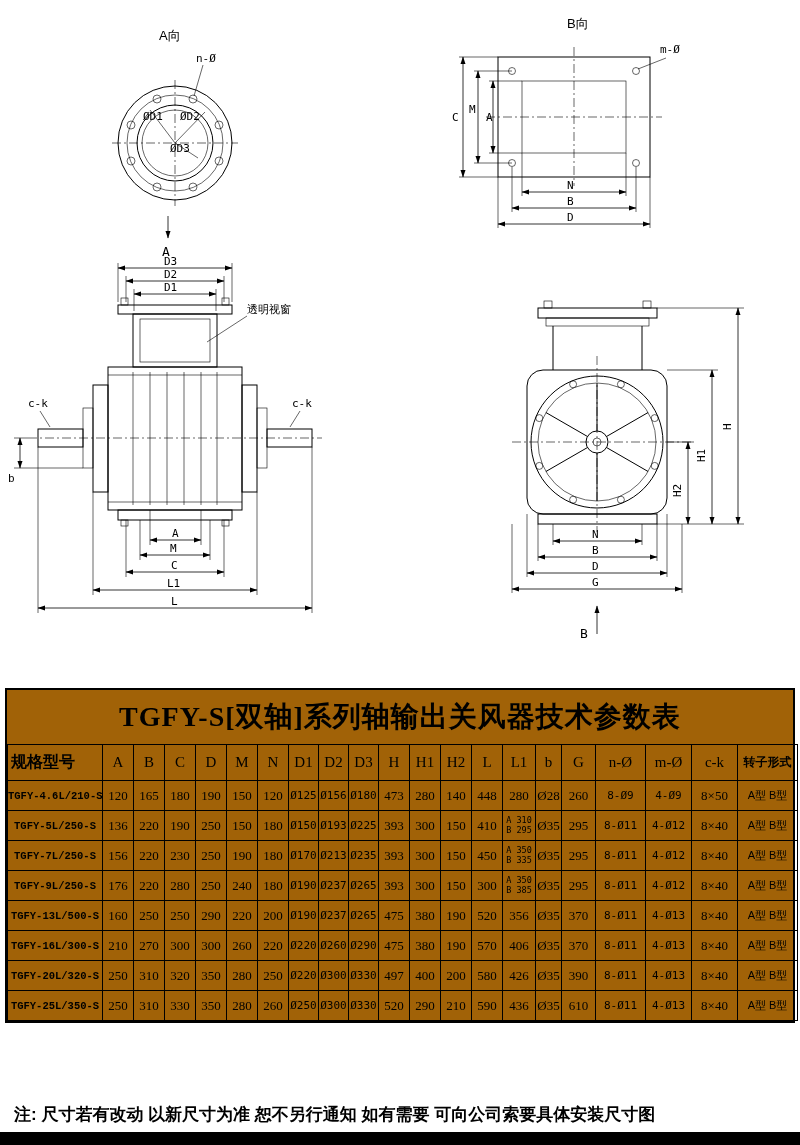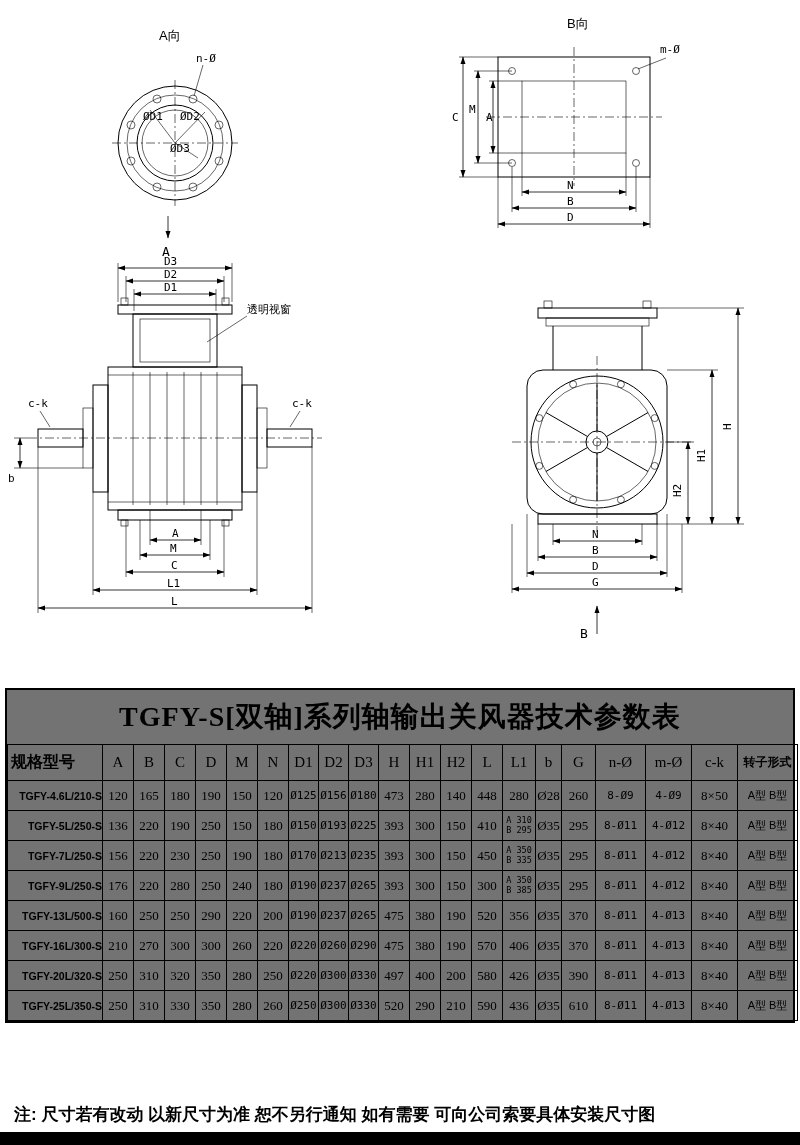--- a/index.html
+++ b/index.html
@@ -8,30 +8,30 @@
          font-family:"Liberation Sans", sans-serif; }
   .drawing { position:absolute; top:0; left:0; }
   svg text { fill:#000; stroke:none; font-family:"DejaVu Sans Mono", monospace; font-size:11px; }
   svg text.cn { font-family:"Liberation Sans", sans-serif; }
   svg text.big { font-size:13px; }
   .ln  { stroke:#000; stroke-width:1; fill:none; }
   .th  { stroke-width:0.6; }
   .dm  { stroke-width:0.8; }
   .cl  { stroke-width:0.6; stroke-dasharray:9 3 2 3; }
 
-  .table-wrap { position:absolute; left:5px; top:688px; width:790px; border:2px solid #000; background:#737373; }
+  .table-wrap { position:absolute; left:5px; top:688px; width:790px; border:2px solid #000; background:#a16207; }
   .tbl-title { height:54px; line-height:54px; text-align:center; font-size:28px; font-weight:600;
                font-family:"Liberation Serif", serif; letter-spacing:1px; }
   table { border-collapse:collapse; width:100%; table-layout:fixed; }
   th, td { border:1px solid #000; text-align:center; padding:0; overflow:hidden; white-space:nowrap; }
   th { height:36px; font-size:15px; font-family:"Liberation Serif", serif; font-weight:normal; }
   th.model-h { font-family:"Liberation Sans", sans-serif; font-weight:bold; font-size:16px; text-align:left; padding-left:3px; }
   th.rotor-h { font-family:"Liberation Sans", sans-serif; font-weight:bold; font-size:12px; }
   td { height:30px; font-size:13px; font-family:"Liberation Serif", serif; }
-  td.model { font-family:Liberation Sans, sans-serif; font-size:10.5px; font-weight:bold; text-align:right; }
+  td.model { font-family:Liberation Mono, monospace; font-size:10.5px; font-weight:bold; text-align:center; }
   td.dia { font-family:"DejaVu Sans Mono", monospace; font-size:11px; }
   td.rotor { font-family:"Liberation Sans", sans-serif; font-size:11px; font-weight:normal; }
   td.stacked { font-family:"DejaVu Sans Mono", monospace; font-size:8.5px; line-height:1.15; }
   .footnote { position:absolute; left:14px; top:1103px; font-size:17px; font-weight:bold; }
   .bottom-bar { position:absolute; left:0; top:1132px; width:800px; height:13px; background:#000; }
 </style>
 </head>
 <body>
 
 <svg class="drawing" width="800" height="688" viewBox="0 0 800 688">

